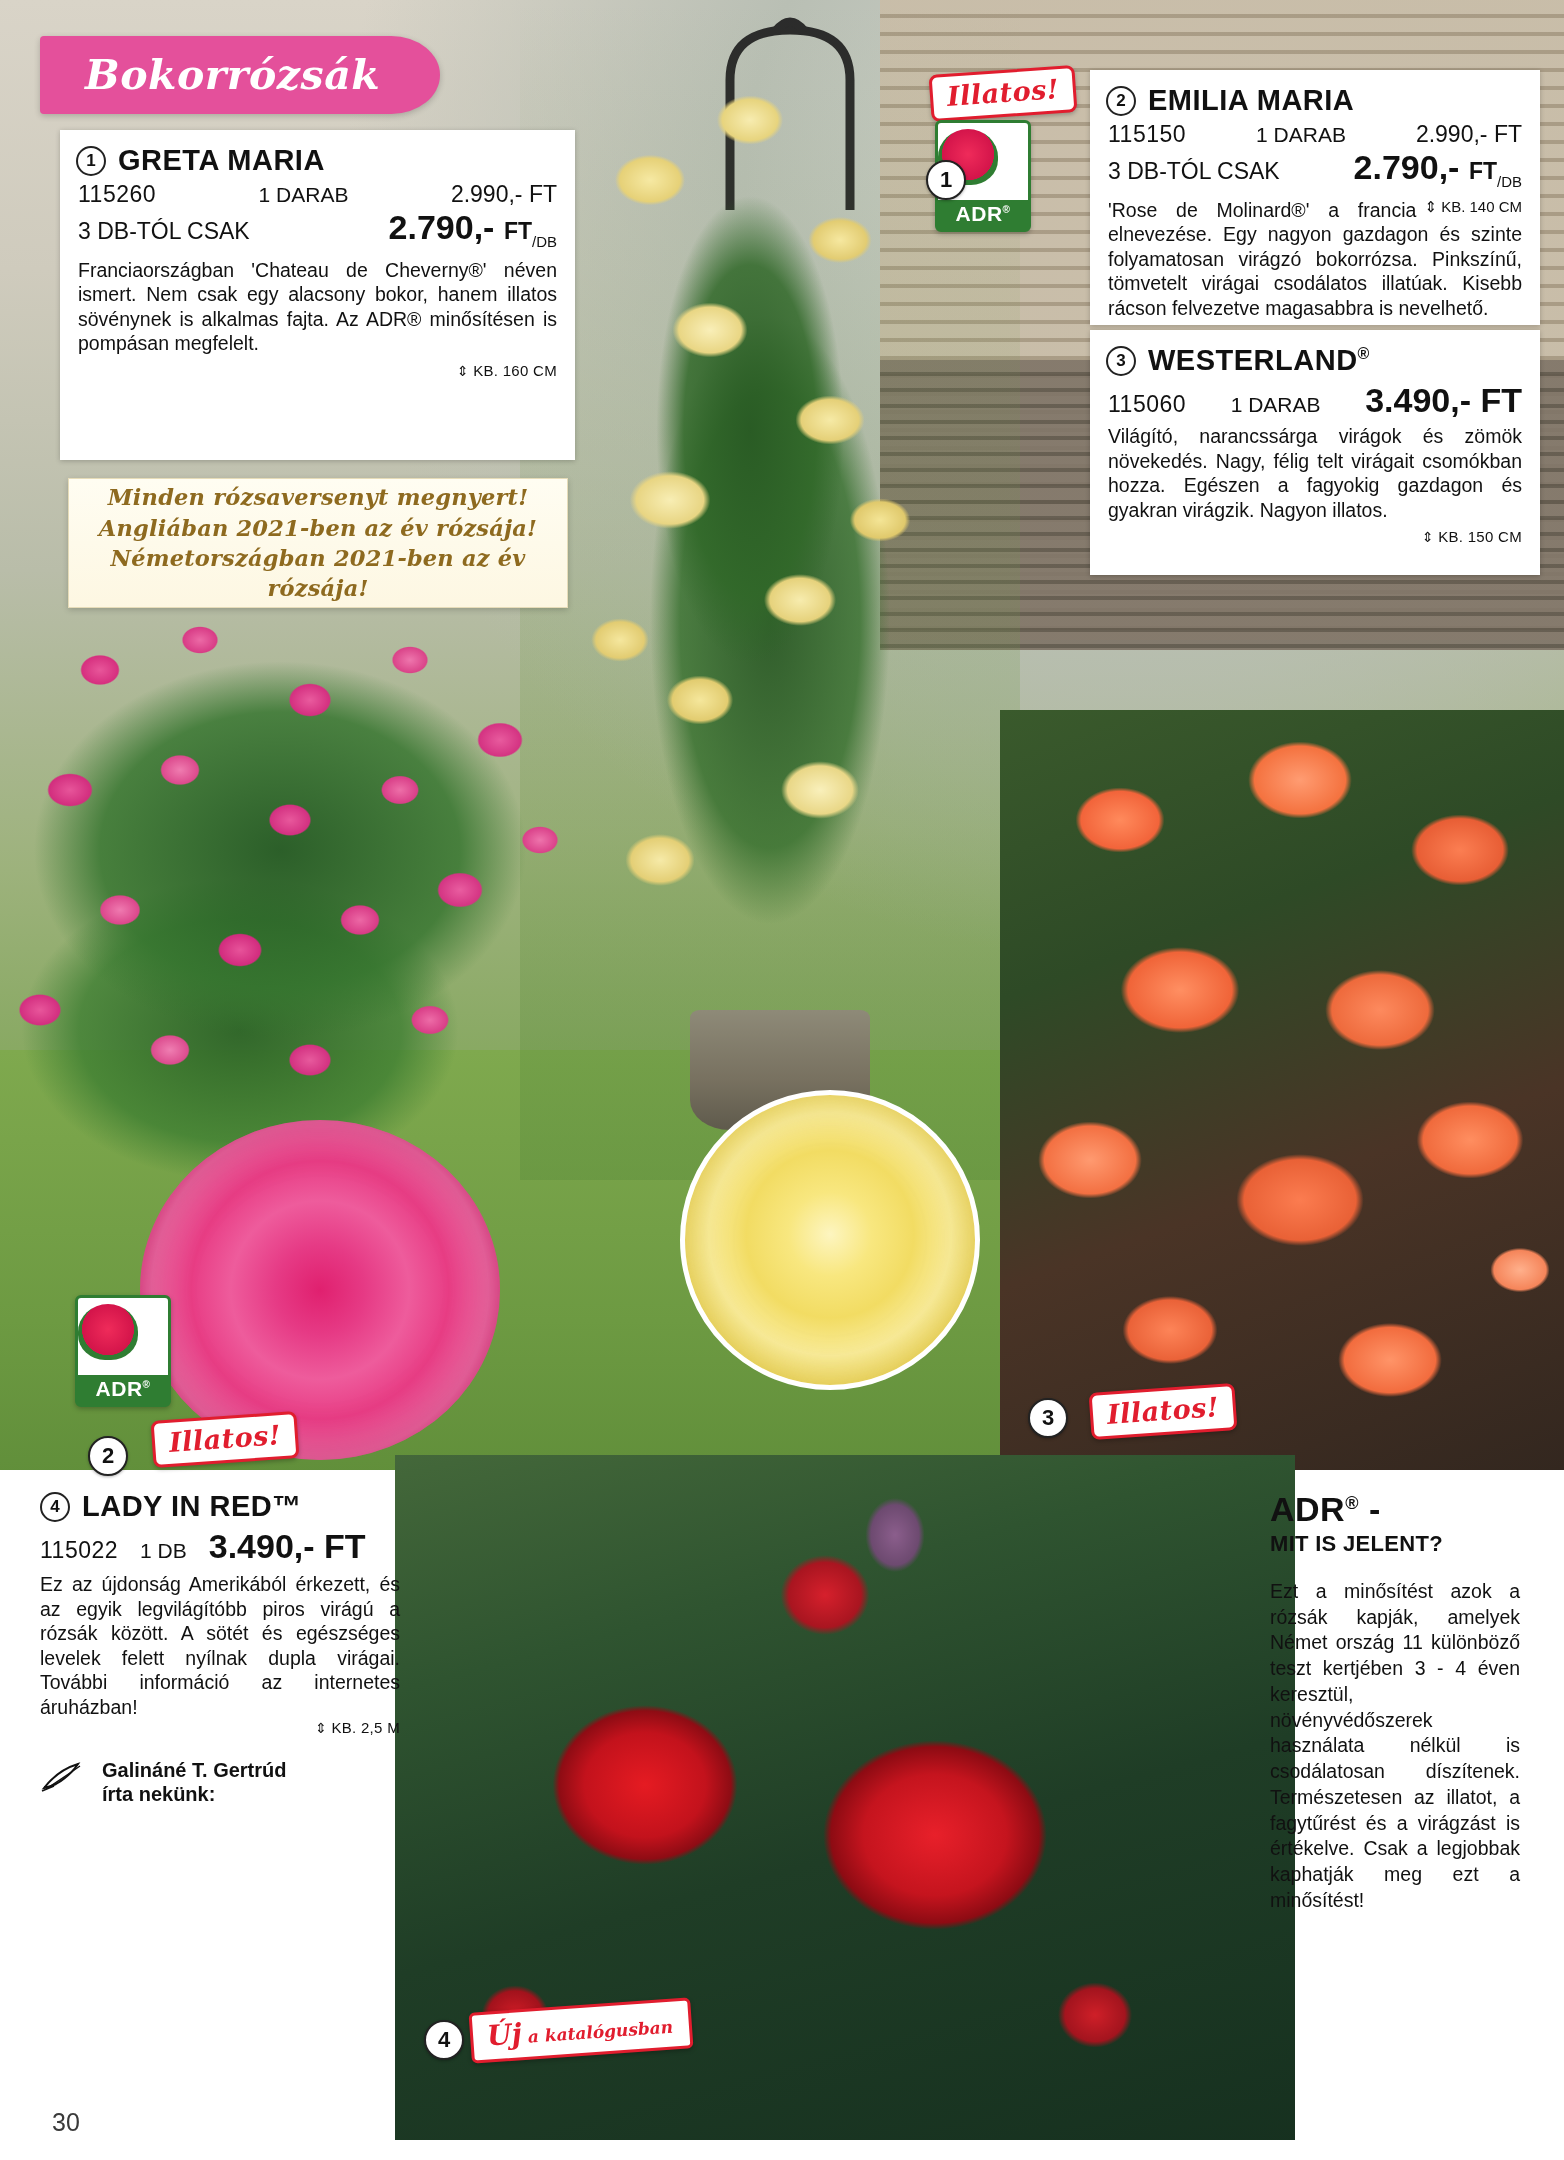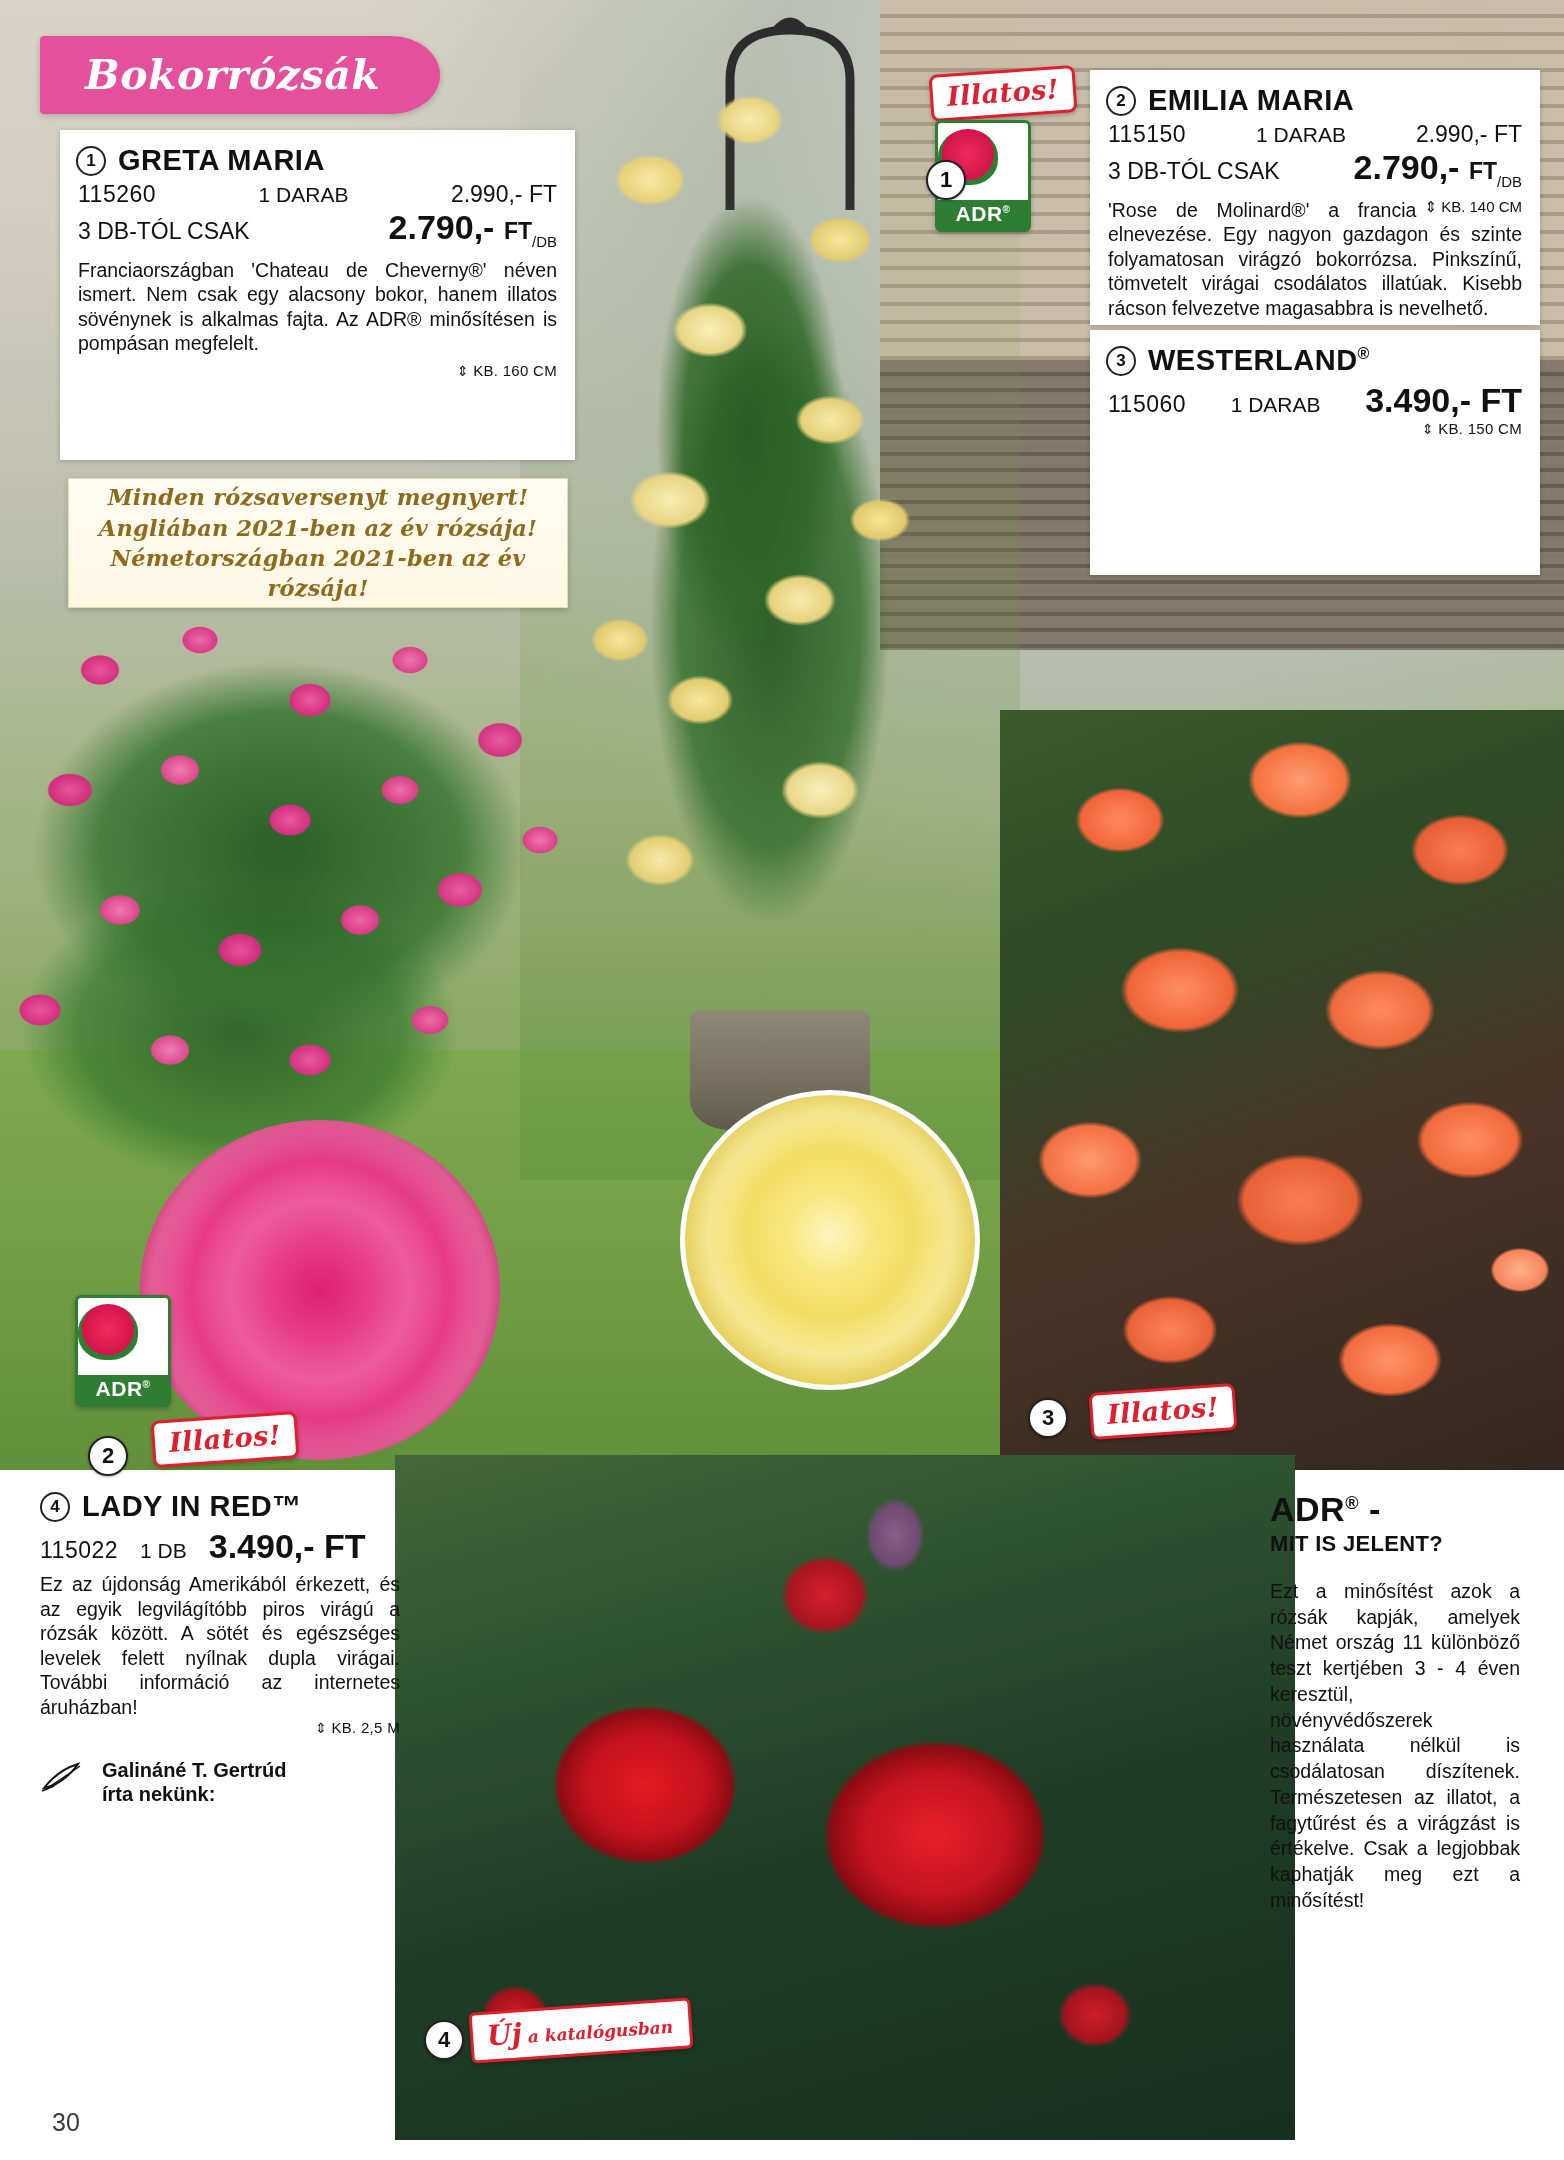--- a/index.html
+++ b/index.html
@@ -415,20 +415,21 @@
     <div class="num-badge">3</div>
     <div class="rose-name">
       <span>WESTERLAND</span><span class="reg">®</span>
     </div>
   </div>
   <div class="price-row">
     <span class="artnum">115060</span>
     <span class="unit">1 DARAB</span>
     <span class="price-big">3.490,- FT</span>
   </div>
+  <div class="body-text">Világító, narancssárga virágok és zömök növekedés. Nagy, félig telt virágait csomókban hozza. Egészen a fagyokig gazdagon és gyakran virágzik. Nagyon illatos.</div>
   <div class="height-note">
     <span class="drop">⇕</span>
     <span>KB. 150 CM</span>
   </div>
 </div>
 
 <div class="illatos" id="illatos-1">
   <span>Illatos!</span>
 </div>
 <div class="illatos" id="illatos-2">

